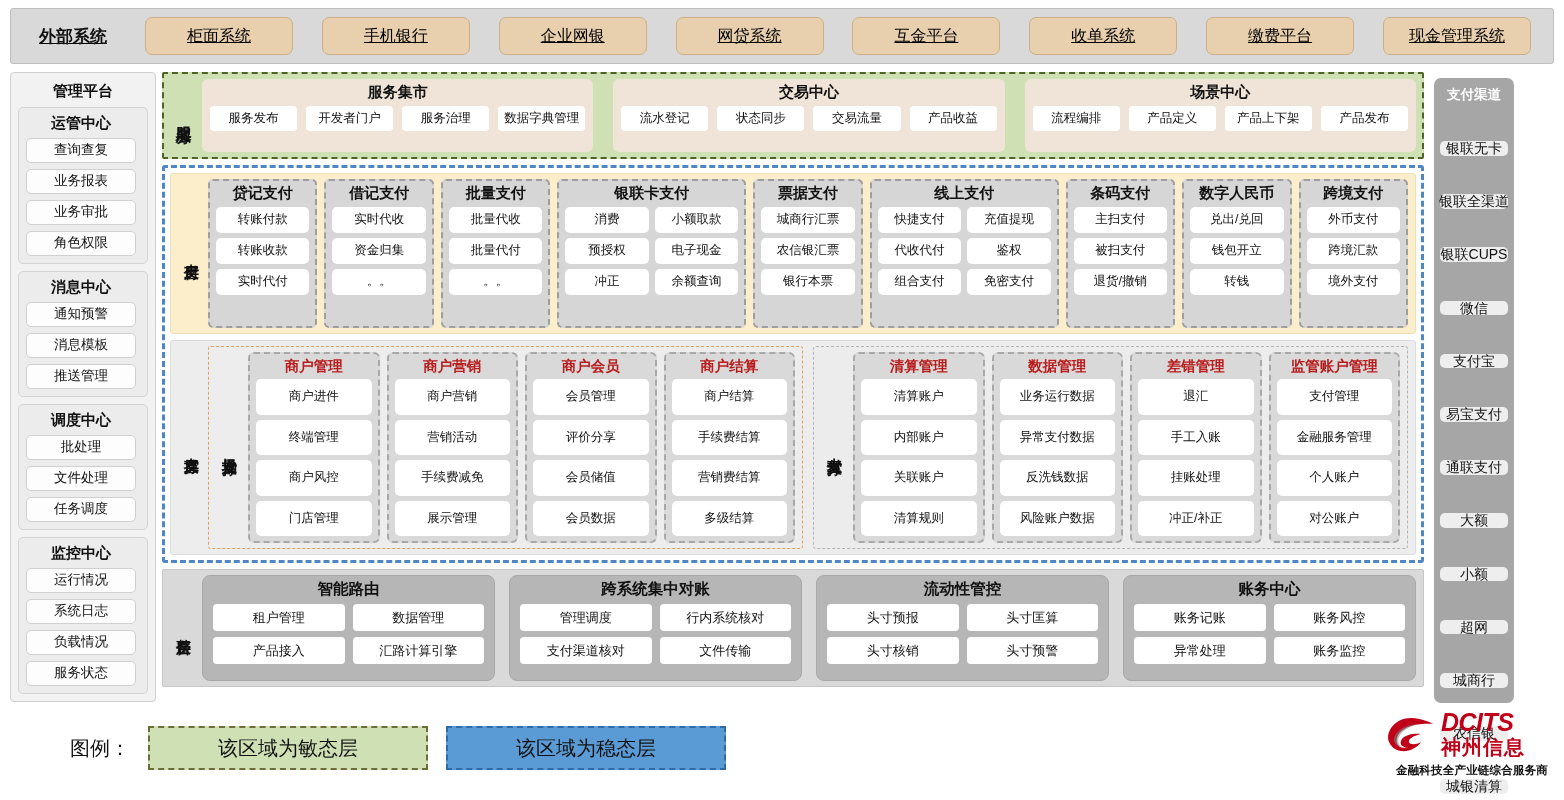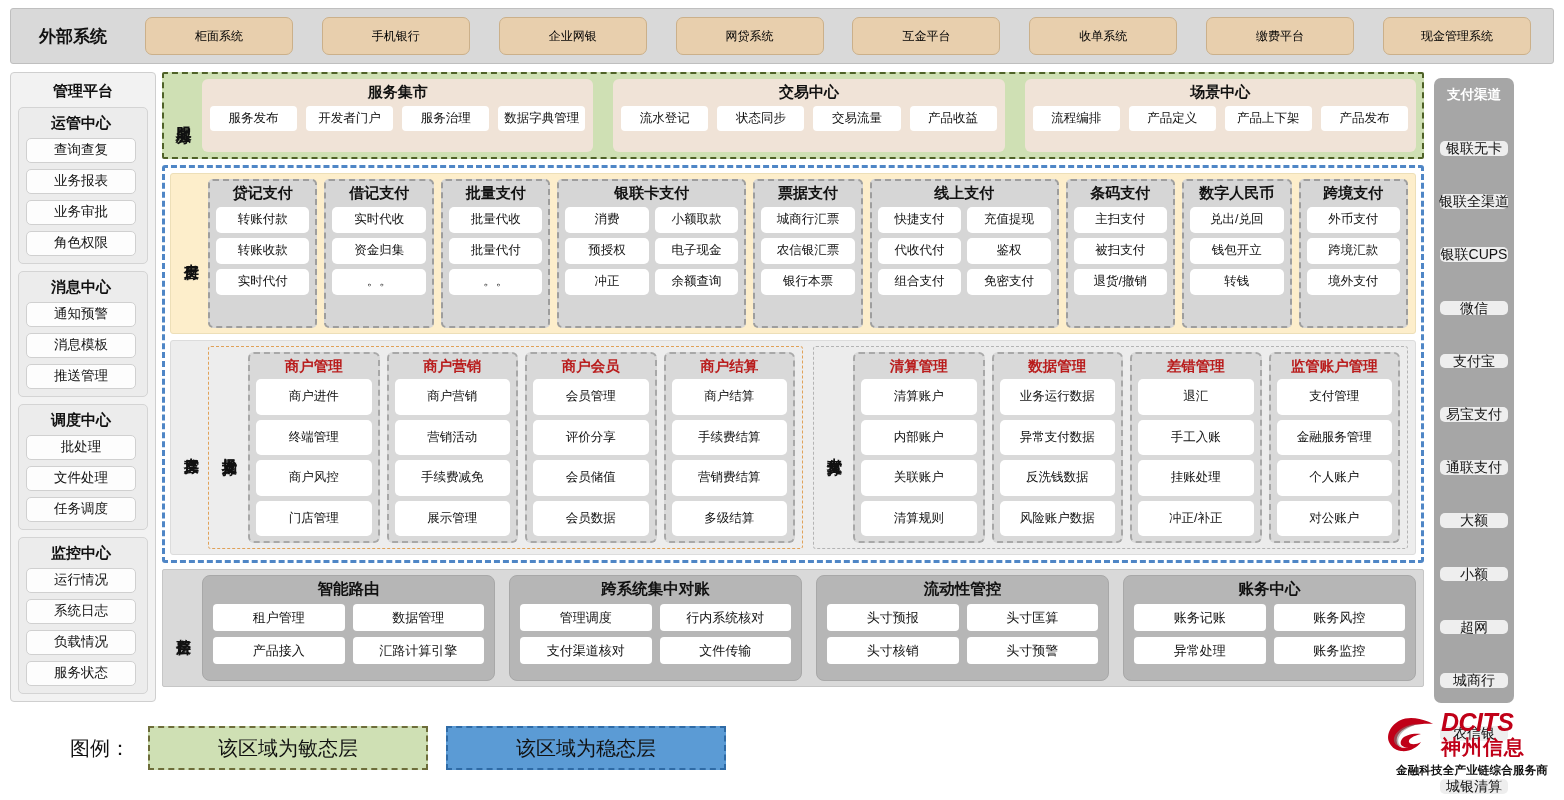--- a/index.html
+++ b/index.html
@@ -27,40 +27,41 @@
   
   #topbar {
     position: absolute; left: 10px; top: 8px;
     width: 1544px; height: 56px;
     background: #d9d9d9;
     border: 1px solid #bfbfbf;
     border-radius: 3px;
     display: flex; align-items: center;
     padding: 0 14px;
     gap: 0px;
+    text-decoration: underline;
   }
   #topbar .title {
     font-size: 17px; font-weight: bold; color: #111;
     width: 120px; flex: 0 0 120px;
     padding-left: 14px;
   }
   #topbar .ext-wrap {
     flex: 1; display: flex; align-items: center;
     justify-content: space-between;
     gap: 8px;
     padding-right: 8px;
   }
   .ext-item {
     flex: 1 1 0;
     max-width: 148px;
     height: 38px;
     background: #e8cfad;
     border: 1px solid #cbb08a;
     border-radius: 7px;
-    font-size: 12px; color: #000;
+    font-size: 16px; color: #000;
   }
 
   
   #leftbar {
     position: absolute; left: 10px; top: 72px;
     width: 146px; height: 630px;
     background: #f2f2f2;
     border: 1px solid #cfcfcf;
     border-radius: 4px;
     padding: 6px 7px;

